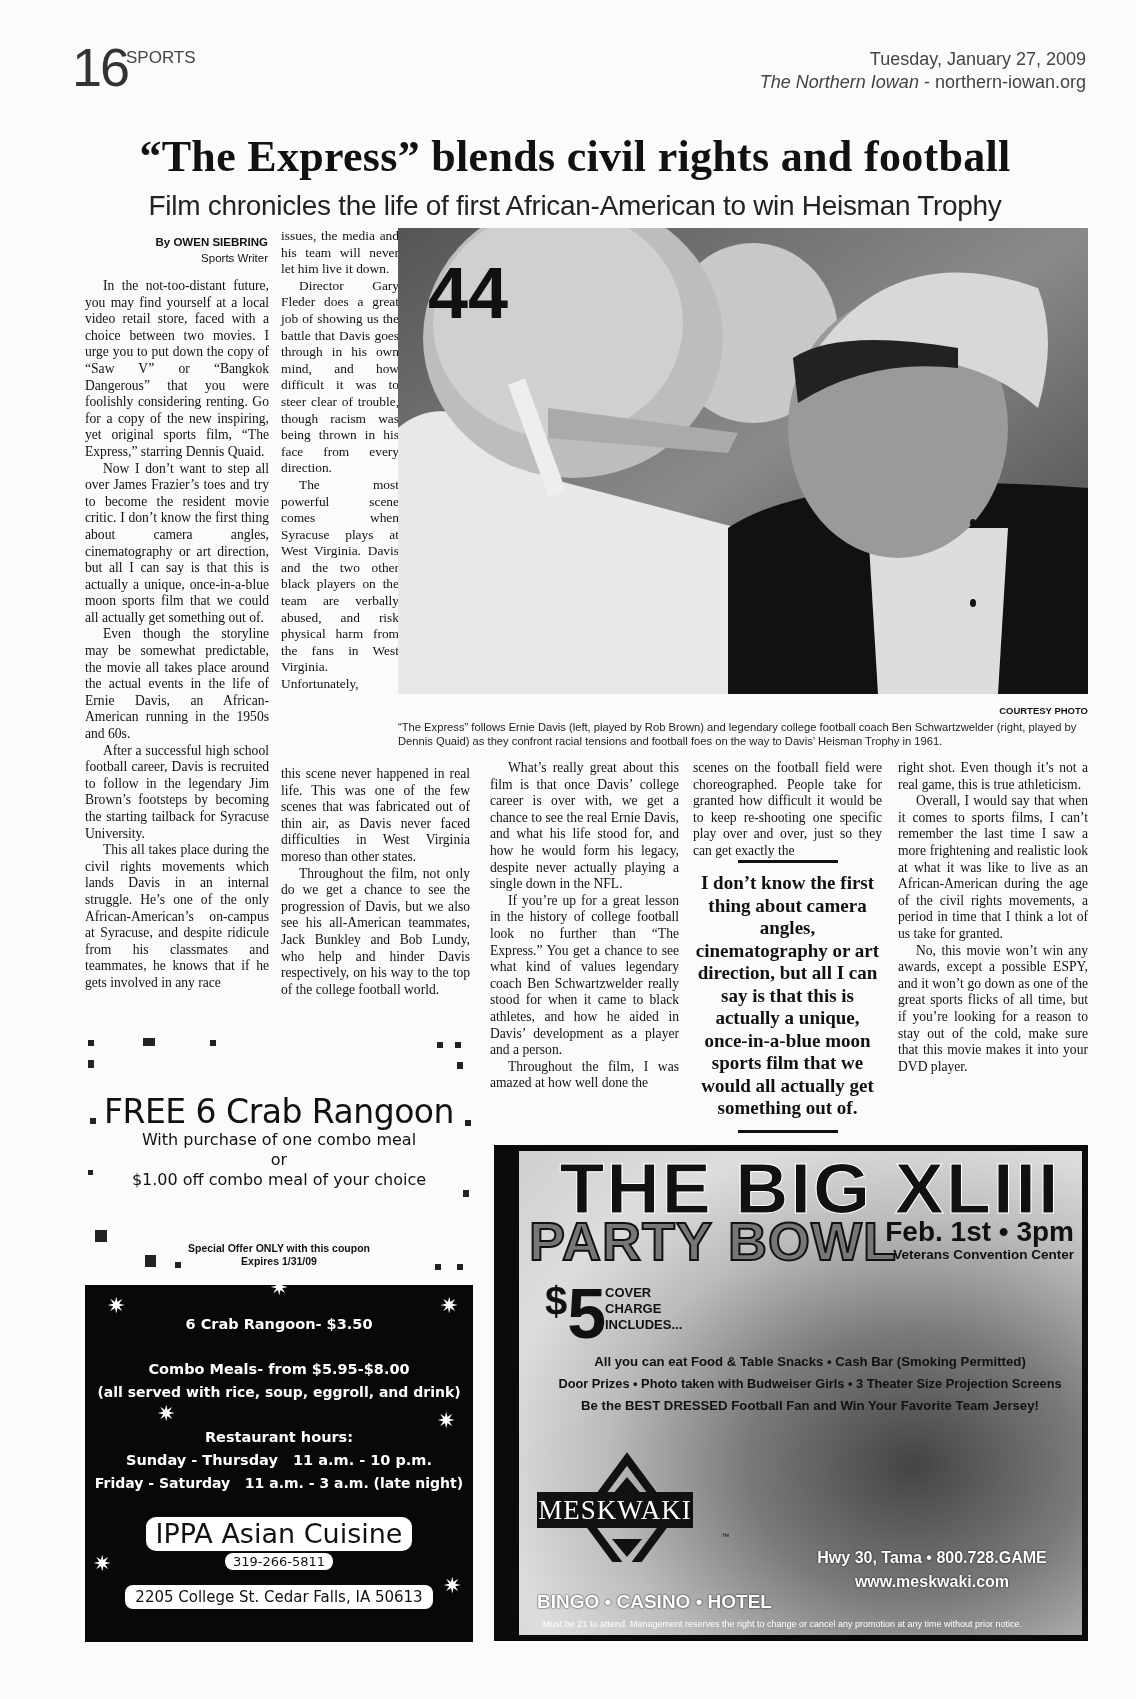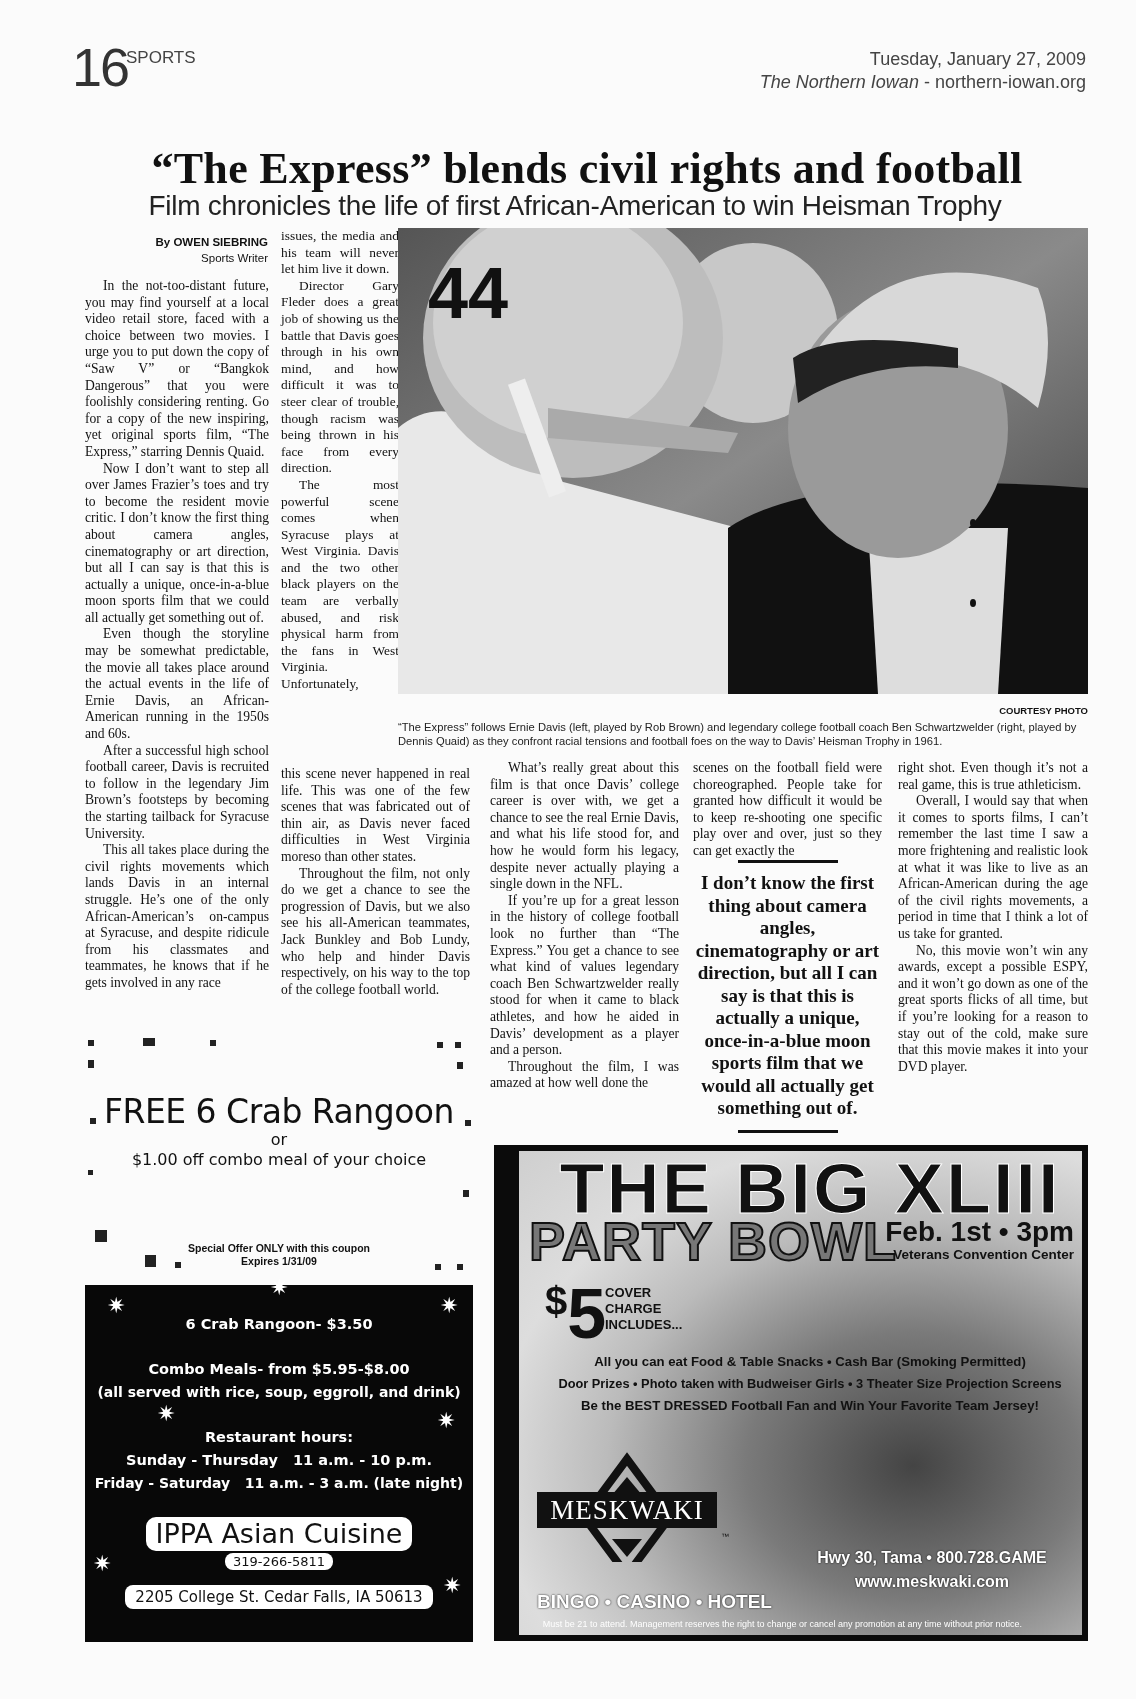--- a/index.html
+++ b/index.html
@@ -48,36 +48,36 @@
   .when { position:absolute; right:8px; top:66px; text-align:right; font-family:"Liberation Sans", sans-serif; font-weight:bold; color:#111; }
   .when .d { font-size:28px; line-height:30px; }
   .when .v { font-size:13.5px; line-height:16px; }
   .five { position:absolute; left:26px; top:128px; font-family:"Liberation Sans", sans-serif; font-weight:bold; color:#111; }
   .five .dollar { font-size:40px; vertical-align:top; line-height:44px; }
   .five .num { font-size:70px; line-height:70px; }
   .cover { position:absolute; left:86px; top:134px; font-family:"Liberation Sans", sans-serif; font-weight:bold; font-size:13px; line-height:16px; color:#111; }
   .ad2-lines { position:absolute; left:0; top:200px; width:582px; text-align:center; font-family:"Liberation Sans", sans-serif; font-weight:bold; font-size:13.2px; line-height:22px; color:#111; }
   .logo { position:absolute; left:18px; top:305px; width:180px; height:118px; }
   .logo-diamond { position:absolute; left:45px; top:0; width:90px; height:90px; }
-  .logo-bar { position:absolute; left:0; top:36px; width:180px; height:36px; background:#111; color:#fff; text-align:center; font-family:"Liberation Serif", serif; font-size:27px; line-height:36px; letter-spacing:1px; }
+  .logo-bar { position:absolute; left:0; top:36px; width:156px; height:36px; background:#111; color:#fff; text-align:center; font-family:"Liberation Serif", serif; font-size:27px; line-height:36px; letter-spacing:1px; }
   .contact { position:absolute; right:20px; top:395px; text-align:center; width:260px; font-family:"Liberation Sans", sans-serif; font-weight:bold; font-size:16px; line-height:24px; color:#fff; text-shadow:0 0 2px #000; }
   .bch { position:absolute; left:18px; top:440px; font-family:"Liberation Sans", sans-serif; font-weight:bold; font-size:19px; line-height:22px; color:#fff; text-shadow:0 0 2px #000; }
   .fine { position:absolute; left:0; bottom:6px; width:527px; text-align:center; font-family:"Liberation Sans", sans-serif; font-size:9px; color:#fff; }
 </style>
 </head>
 <body>
 
 <div class="abs folio-num">16</div>
 <div class="abs section">SPORTS</div>
 <div class="abs dateline">
   <div>Tuesday, January 27, 2009</div>
   <div><i>The Northern Iowan</i> - <span>northern-iowan.org</span></div>
 </div>
 
-<h1 class="abs headline" style="margin:12px">“The Express” blends civil rights and football</h1>
+<h1 class="abs headline" style="margin:0">“The Express” blends civil rights and football</h1>
 <h2 class="abs subhead" style="margin:0;font-weight:normal">Film chronicles the life of first African-American to win Heisman Trophy</h2>
 
 <div class="abs byline">
   <div><b>By OWEN SIEBRING</b></div>
   <div>Sports Writer</div>
 </div>
 
 <div class="abs col col1">
   <p>In the not-too-distant future, you may find yourself at a local video retail store, faced with a choice between two movies. I urge you to put down the copy of “Saw V” or “Bangkok Dangerous” that you were foolishly considering renting. Go for a copy of the new inspiring, yet original sports film, “The Express,” starring Dennis Quaid.</p>
   <p>Now I don’t want to step all over James Frazier’s toes and try to become the resident movie critic. I don’t know the first thing about camera angles, cinematography or art direction, but all I can say is that this is actually a unique, once-in-a-blue moon sports film that we could all actually get something out of.</p>
@@ -167,20 +167,21 @@
     <span class="sq" style="left:380px;top:90px;width:6px;height:6px"></span>
     <span class="sq" style="left:3px;top:140px;width:5px;height:5px"></span>
     <span class="sq" style="left:378px;top:160px;width:6px;height:7px"></span>
     <span class="sq" style="left:10px;top:200px;width:12px;height:12px"></span>
     <span class="sq" style="left:60px;top:225px;width:11px;height:12px"></span>
     <span class="sq" style="left:90px;top:232px;width:6px;height:6px"></span>
     <span class="sq" style="left:350px;top:234px;width:6px;height:6px"></span>
     <span class="sq" style="left:372px;top:234px;width:6px;height:6px"></span>
     <div class="ad1-free">FREE 6 Crab Rangoon</div>
     <div class="ad1-with">
+      <div>With purchase of one combo meal</div>
       <div>or</div>
       <div>$1.00 off combo meal of your choice</div>
     </div>
     <div class="ad1-special">
       <div>Special Offer ONLY with this coupon</div>
       <div>Expires 1/31/09</div>
     </div>
   </div>
   <div class="ad1-black">
     <span class="spark" style="left:22px;top:10px">✷</span>

